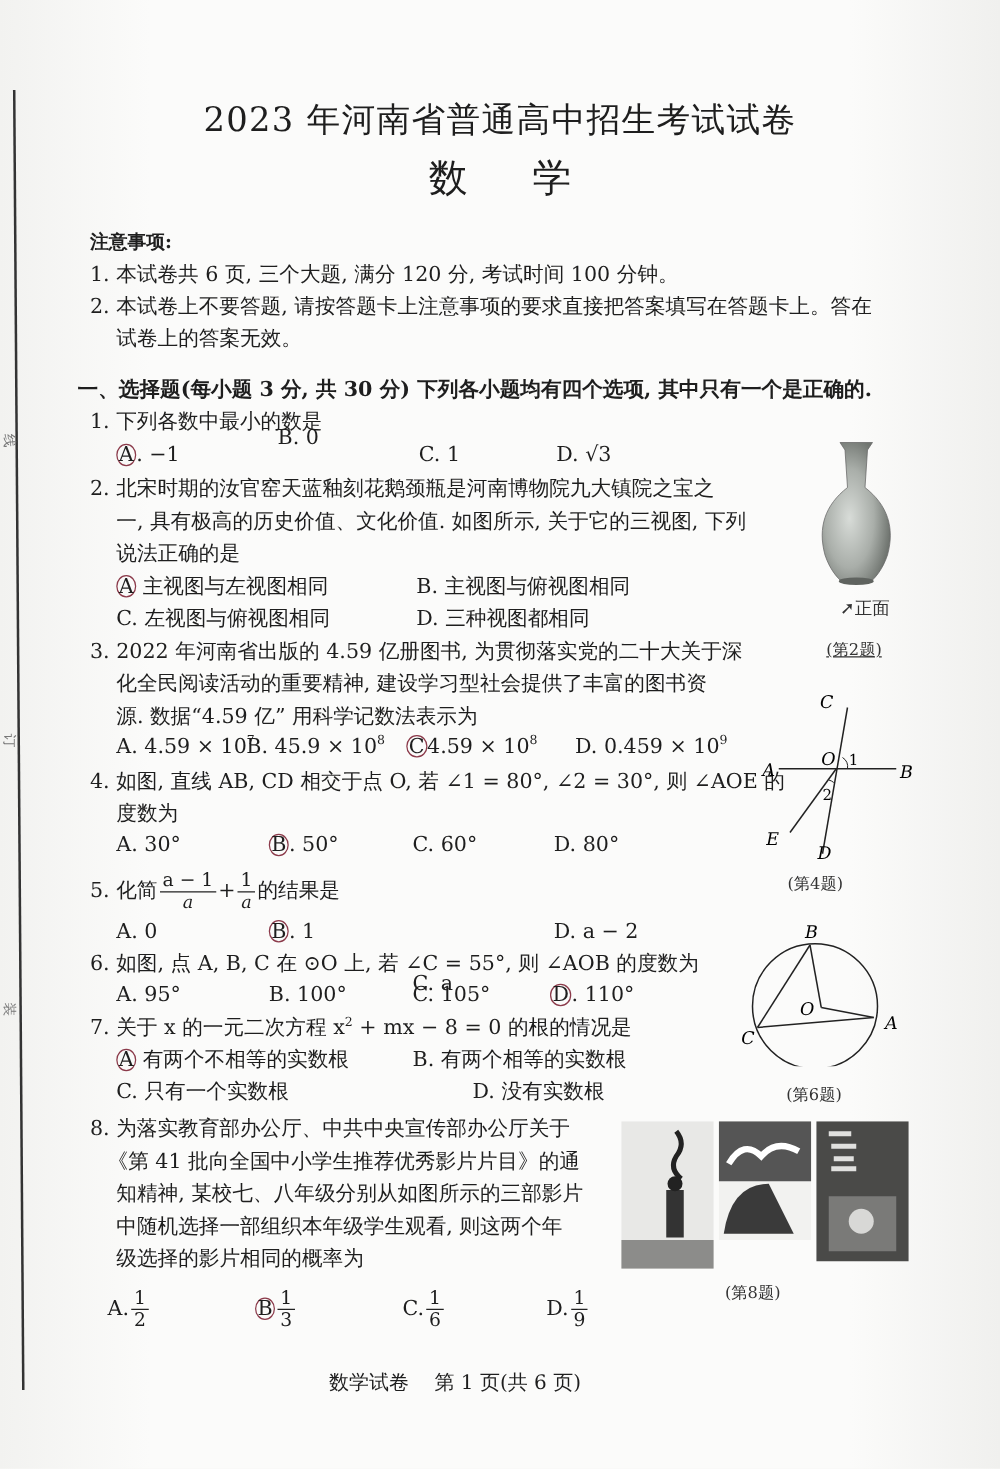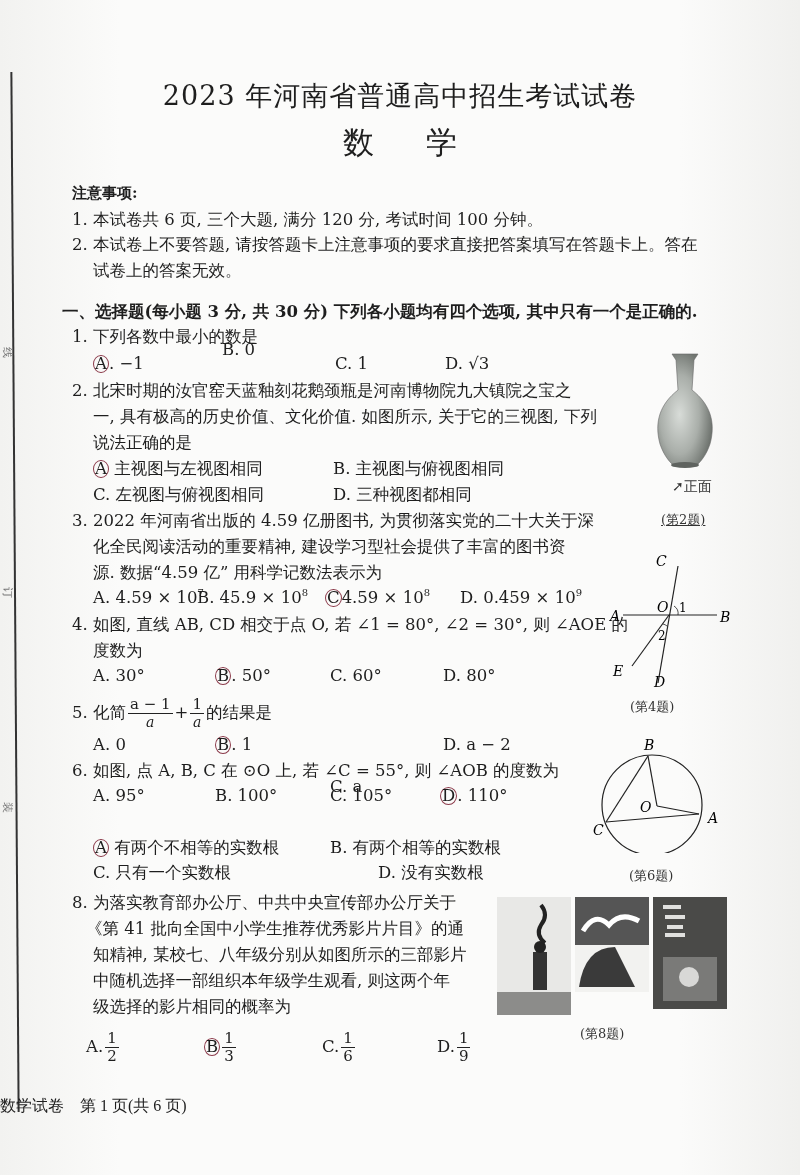--- a/index.html
+++ b/index.html
@@ -133,20 +133,21 @@
     <line x1="58" y1="28" x2="67" y2="78" stroke="#222" stroke-width="1.2"></line>
     <line x1="67" y1="78" x2="109" y2="86" stroke="#222" stroke-width="1.2"></line>
     <line x1="16" y1="94" x2="109" y2="86" stroke="#222" stroke-width="1.2"></line>
     <text x="54" y="22" class="lbl">B</text>
     <text x="50" y="84" class="lbl">O</text>
     <text x="3" y="107" class="lbl">C</text>
     <text x="118" y="95" class="lbl">A</text>
   </svg>
   <div class="cap" style="left:629px;top:867px;">(第6题)</div>
 
+  <div class="abs" style="left:72px;top:811px;"><span>7. 关于 x 的一元二次方程 x</span><sup>2</sup><span> + mx − 8 = 0 的根的情况是</span></div>
   <div class="opt" style="left:93px;top:837px;"><span class="circled">A</span><span> 有两个不相等的实数根</span></div>
   <div class="opt" style="left:330px;top:837px;">B.  有两个相等的实数根</div>
   <div class="opt" style="left:93px;top:862px;">C.  只有一个实数根</div>
   <div class="opt" style="left:330px;top:862px;margin-left:48px;">D.  没有实数根</div>
 
   <div class="abs" style="left:72px;top:892px;text-align:center;">8. 为落实教育部办公厅、中共中央宣传部办公厅关于</div>
   <div class="abs" style="left:86px;top:918px;">《第 41 批向全国中小学生推荐优秀影片片目》的通</div>
   <div class="abs" style="left:93px;top:944px;">知精神, 某校七、八年级分别从如图所示的三部影片</div>
   <div class="abs" style="left:93px;top:970px;">中随机选择一部组织本年级学生观看, 则这两个年</div>
   <div class="abs" style="left:93px;top:996px;">级选择的影片相同的概率为</div>
@@ -184,15 +185,15 @@
     </svg>
     <svg class="poster" style="left:156px;" width="74" height="112">
       <rect width="74" height="112" fill="#4a4a48"></rect>
       <path d="M10 10 h18 M12 20 h20 M14 30 h16 M12 38 h20" stroke="#e0e0de" stroke-width="4"></path>
       <rect x="10" y="60" width="54" height="44" fill="#7a7a78"></rect>
       <circle cx="36" cy="80" r="10" fill="#d8d8d6"></circle>
     </svg>
   </div>
   <div class="cap" style="left:580px;top:1025px;">(第8题)</div>
 
-  <div class="abs" style="left:0;width:728px;top:1096px;font-size:16px;white-space:pre;font-family:Liberation Serif, serif;">数学试卷    第 1 页(共 6 页)</div>
+  <div class="abs" style="left:0;width:728px;text-align:center;top:1096px;font-size:16px;white-space:pre;">数学试卷    第 1 页(共 6 页)</div>
 
 </div>
 
 </body></html>

